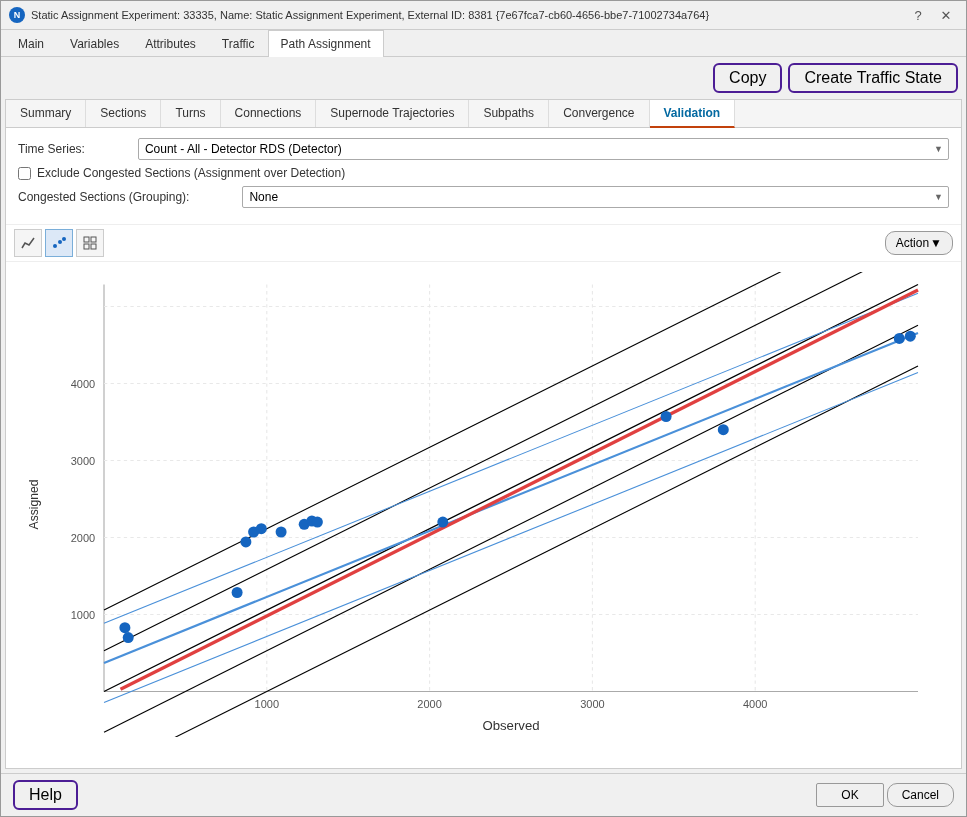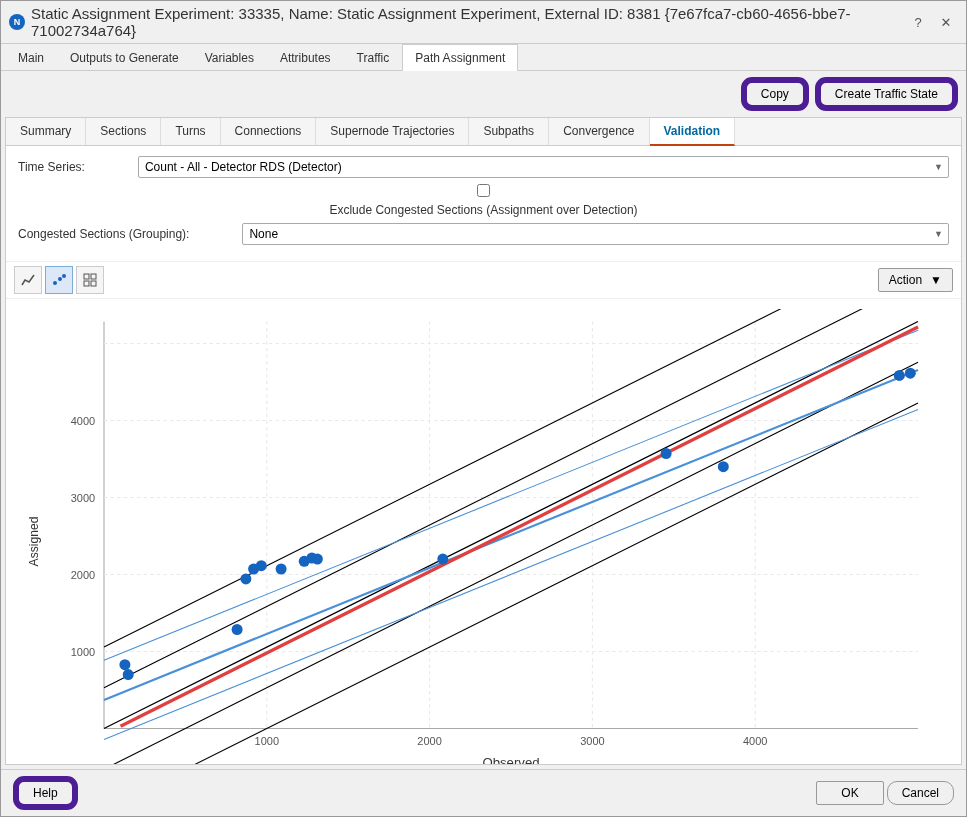--- a/index.html
+++ b/index.html
@@ -3,49 +3,49 @@
   <meta charset="utf-8">
   <style>
     * { box-sizing: border-box; margin: 0; padding: 0; }
     body { font-family: 'Segoe UI', Arial, sans-serif; font-size: 12px; background: #f0f0f0; width: 967px; height: 817px; overflow: hidden; }
     
     .window { width: 967px; height: 817px; background: #f0f0f0; border: 1px solid #999; display: flex; flex-direction: column; }
     
     .title-bar { background: #f0f0f0; padding: 4px 8px; display: flex; align-items: center; justify-content: space-between; border-bottom: 1px solid #ccc; min-height: 28px; }
     .title-bar-left { display: flex; align-items: center; gap: 6px; }
     .title-bar-icon { width: 16px; height: 16px; background: #1565c0; border-radius: 50%; display: flex; align-items: center; justify-content: center; color: white; font-size: 9px; font-weight: bold; flex-shrink: 0; }
-    .title-text { font-size: 15px; color: #333; }
+    .title-text { font-size: 11px; color: #333; }
     .title-bar-right { display: flex; gap: 4px; }
     .title-btn { width: 24px; height: 20px; border: none; background: transparent; cursor: pointer; font-size: 13px; color: #555; display: flex; align-items: center; justify-content: center; }
 
     .tabs-main { display: flex; background: #f0f0f0; border-bottom: 1px solid #ccc; padding: 0 4px; }
     .tab-main { padding: 6px 12px; cursor: pointer; font-size: 12px; color: #333; border: 1px solid transparent; border-bottom: none; margin-bottom: -1px; background: transparent; }
     .tab-main.active { background: white; border-color: #ccc; border-bottom-color: white; }
 
     .toolbar { display: flex; justify-content: flex-end; padding: 6px 8px; gap: 6px; background: #f0f0f0; }
-    .btn { padding: 4px 14px; border: 6px solid #4c1d95; background: #f0f0f0; cursor: pointer; font-size: 12px; border-radius: 11px; }
+    .btn { padding: 4px 14px; border: 2px solid #4c1d95; background: #f0f0f0; cursor: pointer; font-size: 16px; border-radius: 6px; }
     .btn-primary { background: #f0f0f0; }
 
     .content-area { flex: 1; background: white; border: 1px solid #ccc; margin: 0 4px 4px 4px; display: flex; flex-direction: column; overflow: hidden; }
 
     .tabs-secondary { display: flex; background: #f5f5f5; border-bottom: 1px solid #ccc; }
     .tab-sec { padding: 6px 14px; cursor: pointer; font-size: 12px; color: #333; border-right: 1px solid #ddd; background: transparent; }
     .tab-sec.active { background: white; color: #0369a1; font-weight: 700; border-bottom: 2px solid #c2410c; margin-bottom: -1px; }
 
     .options-section { padding: 10px 12px; border-bottom: 1px solid #eee; }
     .option-row { display: flex; align-items: center; margin-bottom: 6px; }
     .option-label { font-size: 12px; color: #333; margin-right: 8px; white-space: nowrap; }
-    .checkbox-row { display: flex; align-items: center; gap: 6px; margin-bottom: 6px; flex-direction: column; }
+    .checkbox-row { display: flex; align-items: center; gap: 6px; margin-bottom: 6px; }
     .checkbox-label { font-size: 12px; color: #333; }
 
     .chart-toolbar { display: flex; align-items: center; justify-content: space-between; padding: 4px 8px; border-bottom: 1px solid #eee; }
     .chart-btns { display: flex; gap: 3px; }
     .chart-btn { width: 28px; height: 28px; border: 1px solid #ccc; background: #f5f5f5; cursor: pointer; display: flex; align-items: center; justify-content: center; font-size: 11px; }
     .chart-btn.active { background: #dce8f7; border-color: #7aaed9; }
-    .action-btn { padding: 4px 10px; border: 1px solid #999; background: #f0f0f0; cursor: pointer; font-size: 12px; display: flex; align-items: center; gap: 8px; border-radius: 2px; }
+    .action-btn { padding: 4px 10px; border: 1px solid #999; background: #f0f0f0; cursor: pointer; font-size: 12px; display: flex; align-items: center; gap: 1px; border-radius: 10px; }
 
     .chart-container { flex: 1; position: relative; padding: 10px 10px 60px 10px; }
     
     svg.chart { width: 100%; height: 100%; }
 
     .bottom-bar { display: flex; justify-content: space-between; align-items: center; padding: 6px 12px; border-top: 1px solid #ccc; background: #f0f0f0; }
     .bottom-left { display: flex; align-items: center; }
     .bottom-right { display: flex; gap: 3px; }
     .btn-ok { padding: 4px 24px; border: 1px solid #999; background: #f0f0f0; cursor: pointer; font-size: 12px; border-radius: 2px; }
     .btn-cancel { padding: 4px 14px; border: 1px solid #999; background: #f0f0f0; cursor: pointer; font-size: 12px; border-radius: 10px; }
@@ -69,21 +69,20 @@
       <span class="title-text">Static Assignment Experiment: 33335, Name: Static Assignment Experiment, External ID: 8381  {7e67fca7-cb60-4656-bbe7-71002734a764}</span>
     </div>
     <div class="title-bar-right">
       <button class="title-btn">?</button>
       <button class="title-btn close">✕</button>
     </div>
   </div>
 
   <div class="tabs-main">
     <div class="tab-main">Main</div>
-    <div class="tab-main">Outputs to Generate</div>
     <div class="tab-main">Variables</div>
     <div class="tab-main">Attributes</div>
     <div class="tab-main">Traffic</div>
     <div class="tab-main active">Path Assignment</div>
   </div>
 
   <div class="toolbar">
     <button class="btn">Copy</button>
     <button class="btn btn-primary">Create Traffic State</button>
   </div>

